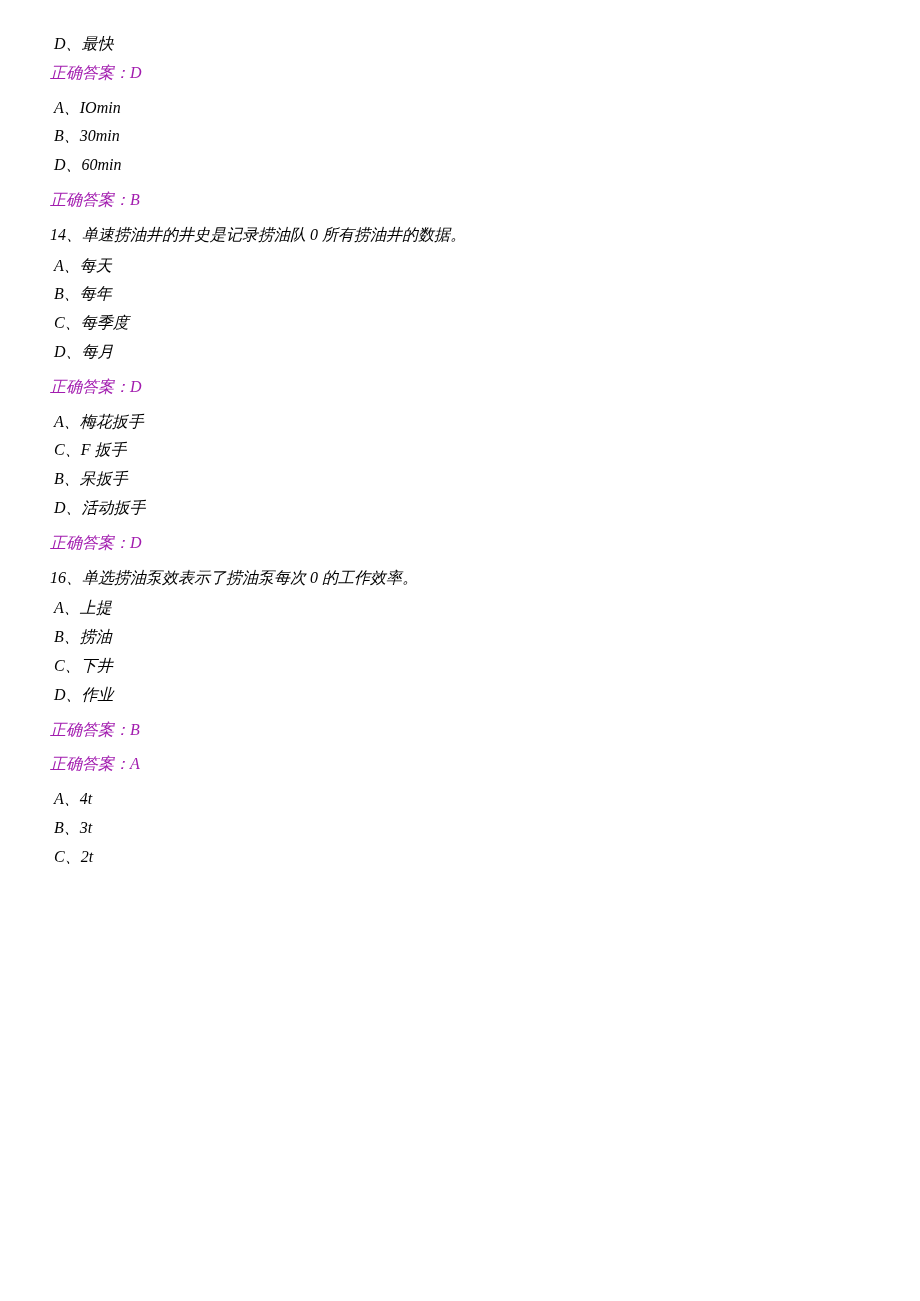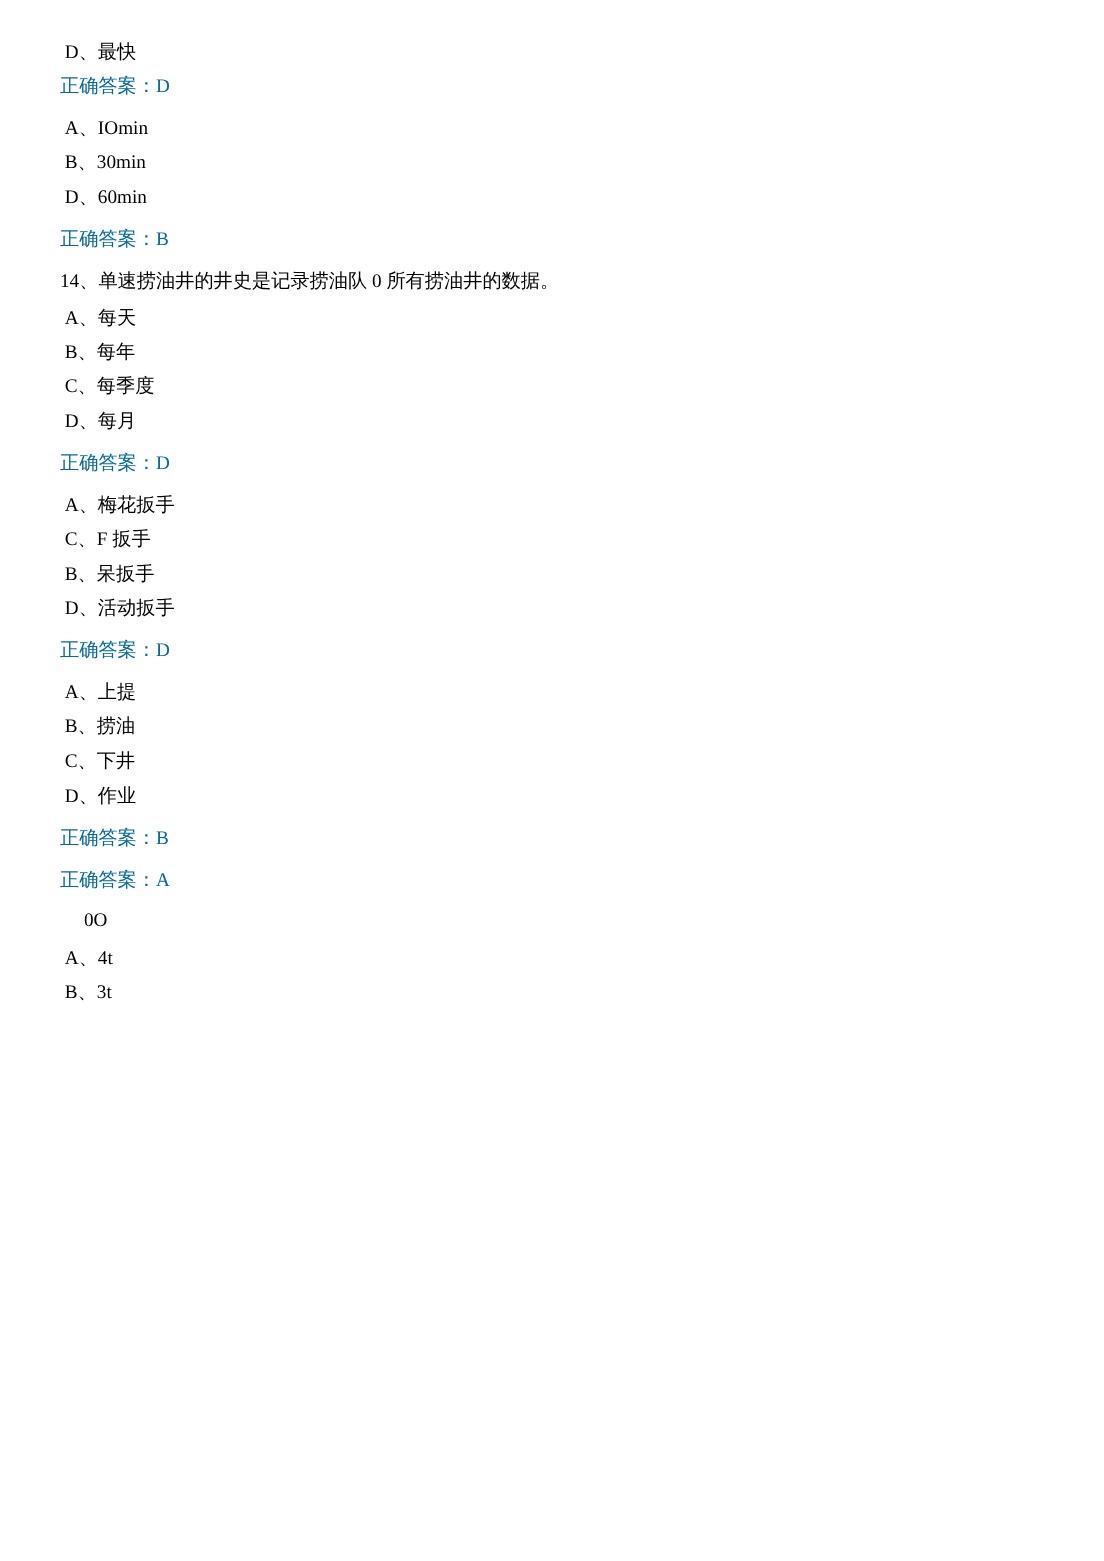--- a/index.html
+++ b/index.html
@@ -1,18 +1,19 @@
 <!DOCTYPE html>
 <html><head>
   <meta charset="utf-8">
   <style>
     * {
       margin: 0;
       padding: 0;
       box-sizing: border-box;
+      font-style: italic;
     }
     body {
       background: #ffffff;
       font-family: "SimSun", "宋体", serif;
       font-size: 16px;
       color: #000000;
       padding: 30px 50px;
       line-height: 1.8;
       width: 920px;
       min-height: 1301px;
@@ -22,21 +23,21 @@
     }
     .question-text {
       color: #000000;
       margin-bottom: 2px;
     }
     .option {
       color: #000000;
       padding-left: 4px;
     }
     .answer {
-      color: #0369a1;
+      color: #a21caf;
       margin-bottom: 6px;
     }
   </style>
 </head>
 <body>
 
 <div>
 
   <div class="option">D、最快</div>
 
@@ -68,32 +69,33 @@
     <div class="option">A、梅花扳手</div>
     <div class="option">C、F 扳手</div>
     <div class="option">B、呆扳手</div>
     <div class="option">D、活动扳手</div>
   </div>
   <div class="answer">
     <span>正确答案：</span><span>D</span>
   </div>
 
   <div class="question-block">
+    <div class="question-text">16、单选捞油泵效表示了捞油泵每次 0 的工作效率。</div>
     <div class="option">A、上提</div>
     <div class="option">B、捞油</div>
     <div class="option">C、下井</div>
     <div class="option">D、作业</div>
   </div>
   <div class="answer">
     <span>正确答案：</span><span>B</span>
   </div>
 
   <div class="answer">
     <span>正确答案：</span><span>A</span>
   </div>
 
   <div class="question-block">
-    <div class="question-text" style="padding-left: 20px;">0O</div>
     <div class="option">A、4t</div>
     <div class="option">B、3t</div>
+    <div class="option">C、2t</div>
   </div>
 
 </div>
 
 </body></html>

